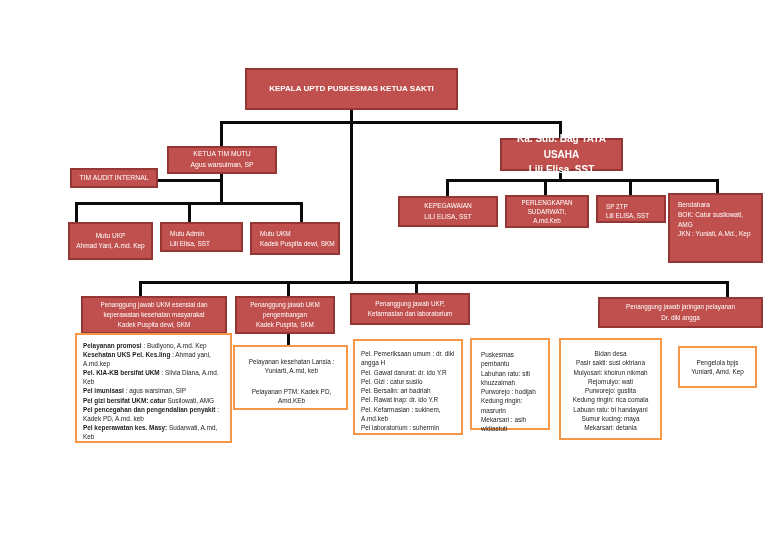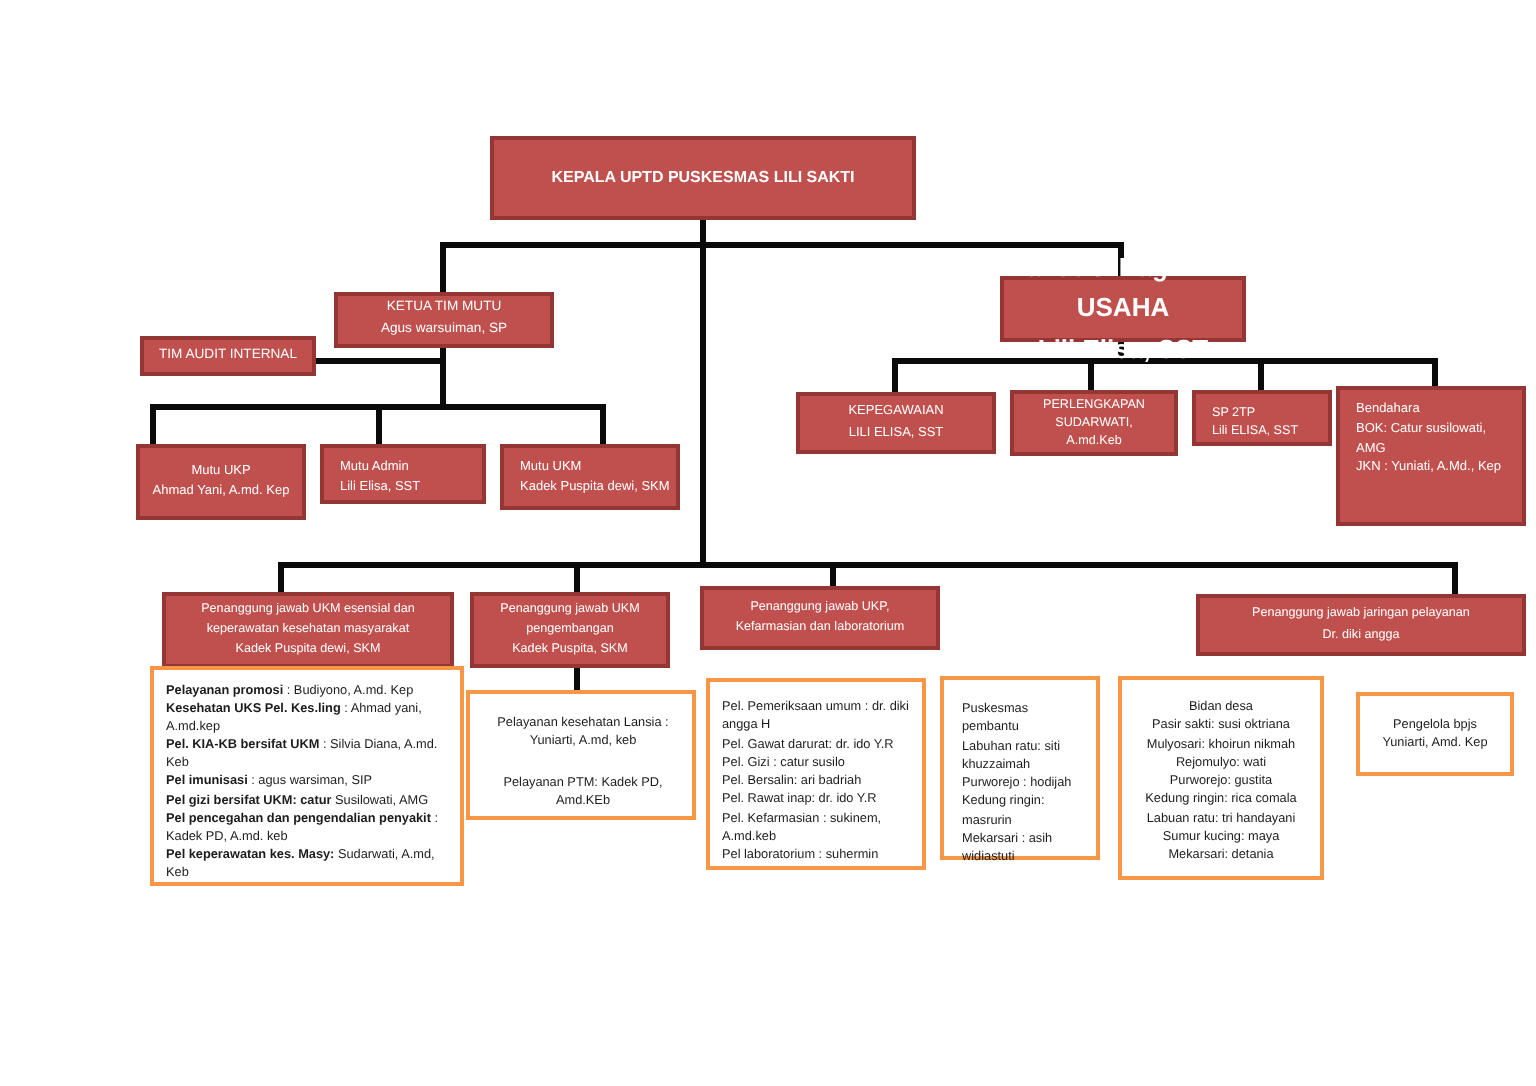--- a/index.html
+++ b/index.html
@@ -12,21 +12,21 @@
     position:absolute;box-sizing:border-box;
     background:#C0504D;border:2px solid #943634;color:#ffffff;
     display:flex;flex-direction:column;justify-content:center;
     text-align:center;font-size:6.5px;line-height:1.5;
   }
   .node .tl{display:block;}
   .node.leftal{text-align:left;justify-content:flex-start;padding:5px 3px 2px 8px;}
   .n-kepala{left:245px;top:68px;width:213px;height:42px;font-size:8px;font-weight:bold;line-height:2.05;}
   .n-ketua{left:167px;top:146px;width:110px;height:28px;font-size:6.8px;line-height:1.6;}
   .n-audit{left:70px;top:168px;width:88px;height:20px;font-size:6.8px;}
-  .n-tata{left:500px;top:138px;width:123px;height:33px;font-size:13px;font-weight:bold;line-height:1.55;text-align:center;}
+  .n-tata{left:500px;top:138px;width:123px;height:33px;font-size:10px;font-weight:bold;line-height:1.55;text-align:center;}
   .n-mutu-ukp{left:68px;top:222px;width:85px;height:38px;}
   .n-mutu-admin{left:160px;top:222px;width:83px;height:30px;}
   .n-mutu-ukm{left:250px;top:222px;width:90px;height:33px;}
   .n-kepeg{left:398px;top:196px;width:100px;height:31px;line-height:1.65;}
   .n-perleng{left:505px;top:195px;width:84px;height:33px;font-size:6.3px;line-height:1.45;}
   .n-sp2tp{left:596px;top:195px;width:70px;height:28px;font-size:6.3px;}
   .n-bend{left:668px;top:193px;width:95px;height:70px;padding-top:16px;line-height:1.5;}
   .n-pj1{left:81px;top:296px;width:146px;height:38px;font-size:6.3px;line-height:1.55;}
   .n-pj2{left:235px;top:296px;width:100px;height:38px;font-size:6.3px;line-height:1.55;}
   .n-pj3{left:350px;top:293px;width:120px;height:32px;font-size:6.3px;line-height:1.6;}
@@ -68,21 +68,21 @@
   <div class="ln" style="left:629px;top:179px;width:3px;height:17px;"></div>
   <div class="ln" style="left:716px;top:179px;width:3px;height:15px;"></div>
   <div class="ln" style="left:139px;top:281px;width:590px;height:3px;"></div>
   <div class="ln" style="left:139px;top:281px;width:3px;height:16px;"></div>
   <div class="ln" style="left:287px;top:281px;width:3px;height:16px;"></div>
   <div class="ln" style="left:415px;top:281px;width:3px;height:13px;"></div>
   <div class="ln" style="left:726px;top:281px;width:3px;height:17px;"></div>
   <div class="ln" style="left:287px;top:334px;width:3px;height:12px;"></div>
 
   <div class="node n-kepala">
-    <span class="tl">KEPALA UPTD PUSKESMAS LILI SAKTI</span>
+    <span class="tl">KEPALA UPTD PUSKESMAS KETUA SAKTI</span>
   </div>
 
   <div class="node n-ketua">
     <span class="tl">KETUA TIM MUTU</span>
     <span class="tl">Agus warsuiman, SP</span>
   </div>
   <div class="node n-audit">
     <span class="tl">TIM AUDIT INTERNAL</span>
   </div>
   <div class="node n-tata">

